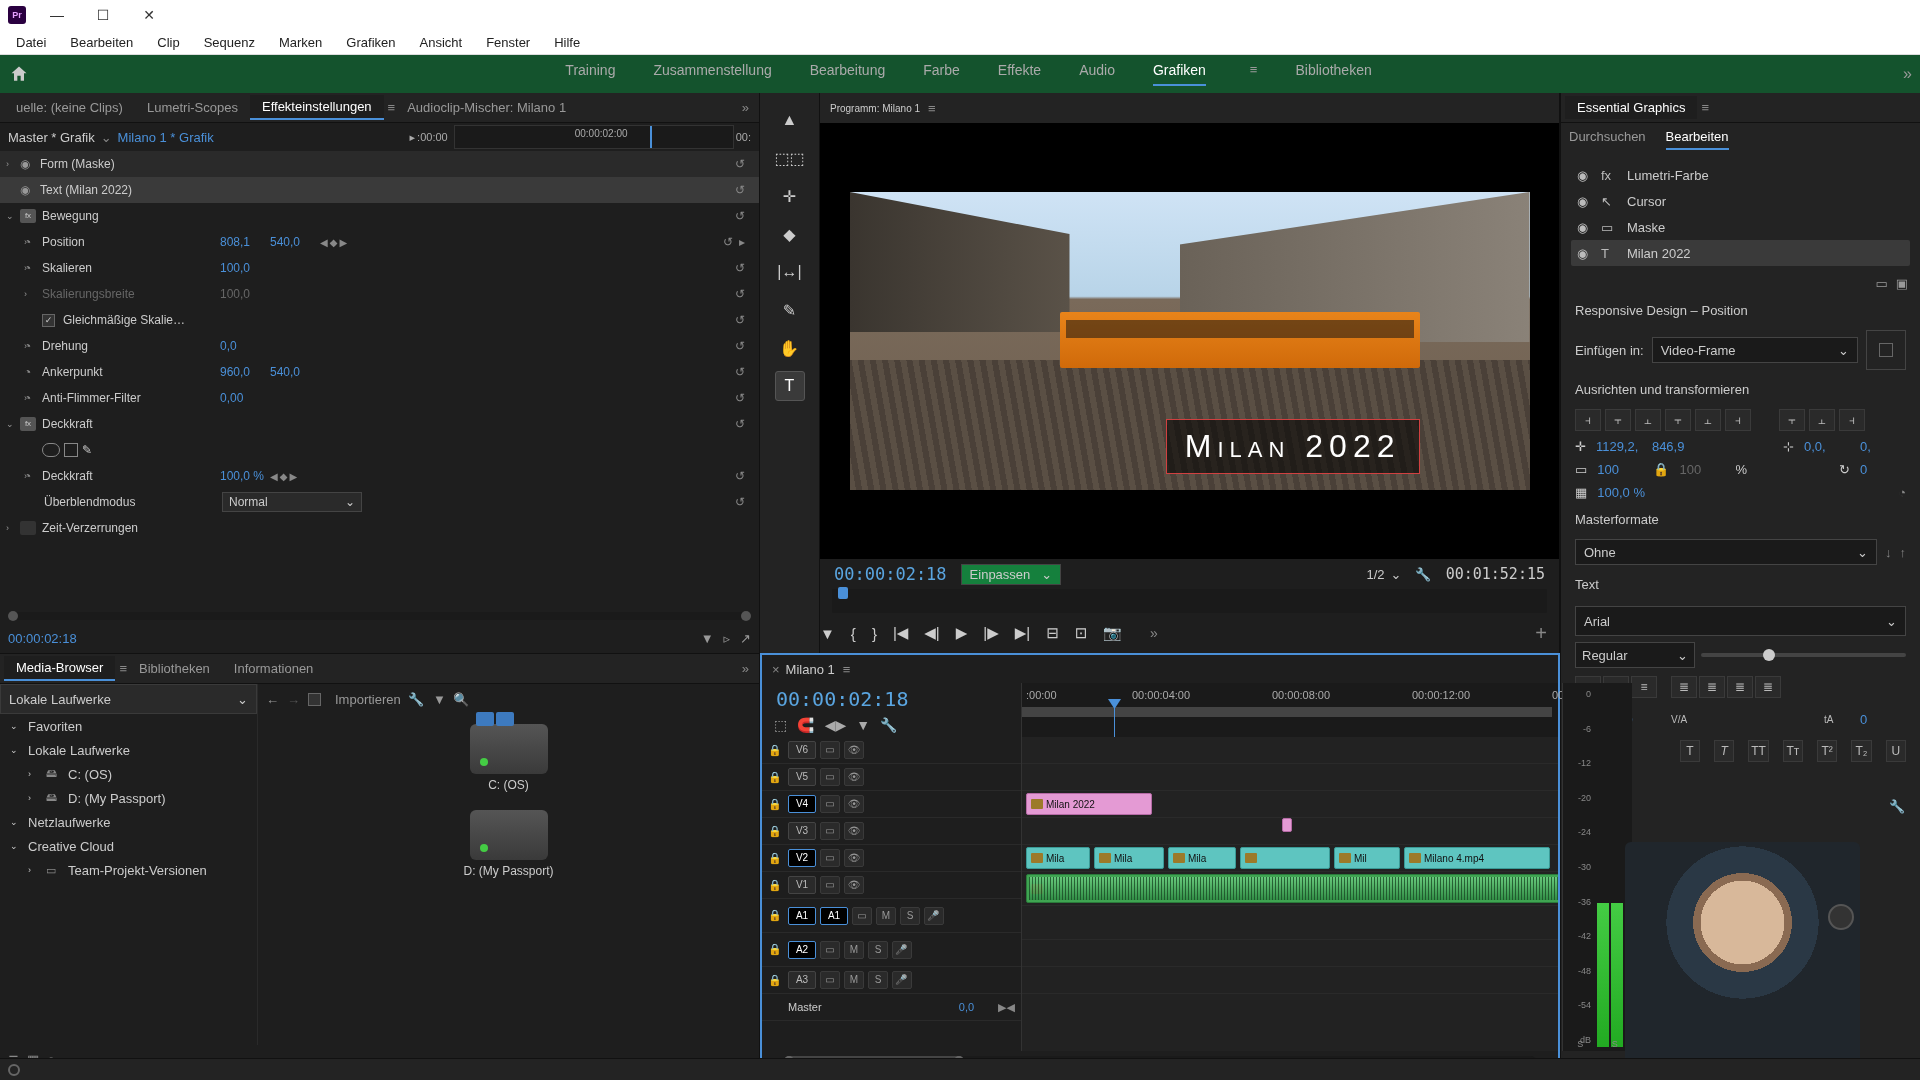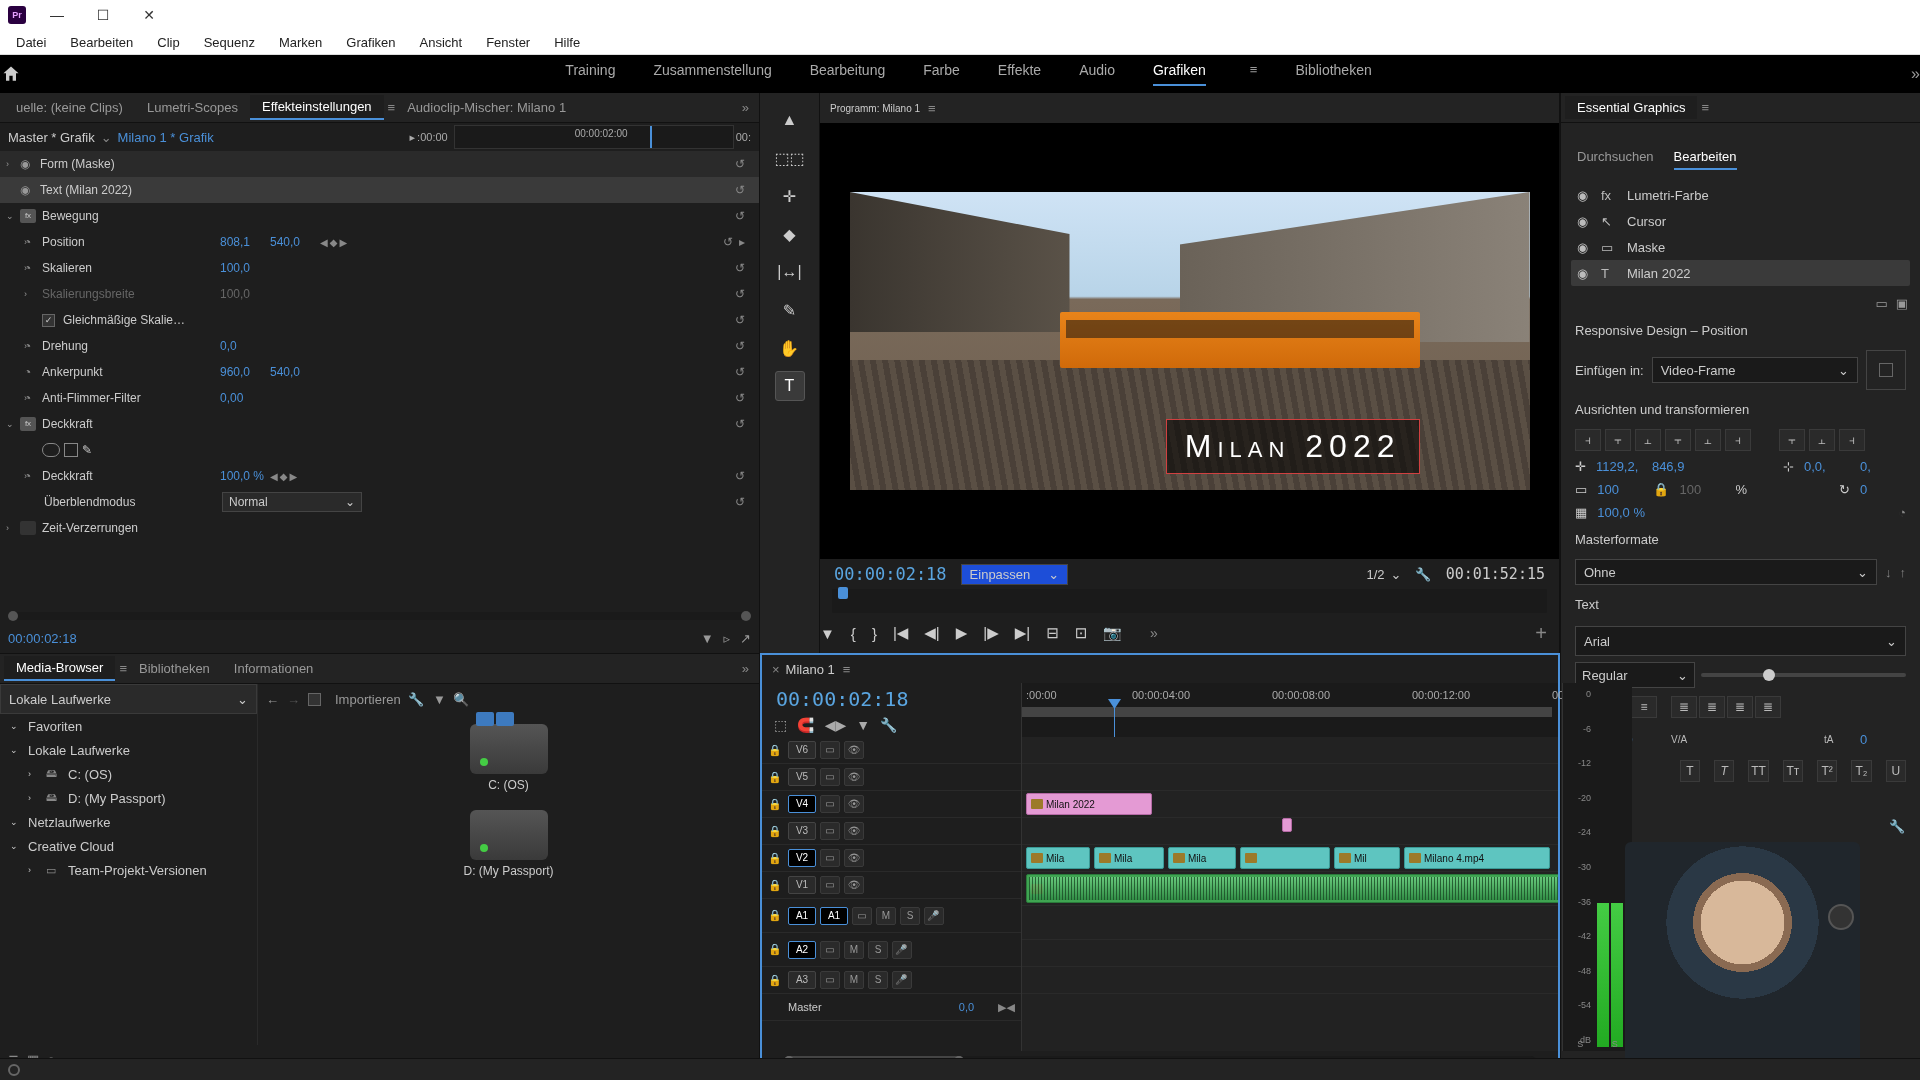--- a/index.html
+++ b/index.html
@@ -10,21 +10,21 @@
 .titlebar .pr-logo { width: 18px; height: 18px; background: #2a0040; border-radius: 3px; margin-right: 8px; position: relative; display:flex; align-items:center; justify-content:center; font-size:9px; color:#e6a0ff; font-weight:bold; }
 .titlebar .title-text { flex: 1; font-size: 14px; }
 .titlebar .win-btns { display: flex; gap: 0; }
 .titlebar .win-btn { width: 46px; height: 30px; display:flex; align-items:center; justify-content:center; font-size:14px; }
 
 
 .menubar { height: 25px; background: #fff; color: #222; display: flex; align-items: center; padding: 0 6px; gap: 4px; border-bottom: 1px solid #ddd; }
 .menu-item { padding: 3px 10px; font-size: 13px; }
 
 
-.workspace-row { height: 38px; background: #000000; display: flex; align-items: center; padding: 0 0; }
+.workspace-row { height: 38px; background: #14532d; display: flex; align-items: center; padding: 0 8px; }
 .home-icon { width: 22px; height: 20px; margin-right: 24px; }
 .ws-tabs { flex: 1; display:flex; justify-content:center; gap:38px; }
 .ws-tab { color: #aaa; font-size: 14px; padding-bottom: 6px; }
 .ws-tab.active { color: #fff; border-bottom: 2px solid #4a90d9; }
 .ws-more { color:#999; font-size:16px; margin-left:20px; }
 .ws-menu { color:#999; margin-left:6px; }
 
 
 .main { display:grid; grid-template-columns: 760px 60px 740px 360px; grid-template-rows: 560px 420px; height: 987px; }
 
@@ -89,21 +89,21 @@
 .prog-dur { color:#ccc; font-size:15px; font-family:monospace; }
 .prog-scrub { height:24px; background:#1a1a1a; margin:0 12px; border-radius:2px; position:relative; }
 .prog-scrub .ph { position:absolute; top:-2px; width:10px; height:12px; background:#4a90d9; left:6px; border-radius:2px;}
 .prog-transport { height:40px; display:flex; align-items:center; justify-content:center; gap:16px; color:#ccc; }
 .prog-transport .tbtn { font-size:15px; }
 .prog-transport .add { margin-left:auto; padding-right:12px; font-size:20px; color:#888; }
 .prog-transport .more { color:#888; padding-left:12px; font-size:14px; }
 
 
 .eg-panel { grid-column:4; grid-row:1 / span 2; background:#232323; border-left:1px solid #111; display:flex; flex-direction:column; overflow:hidden; }
-.eg-tabs { display:flex; gap:20px; padding:6px 16px;margin-top:20px; }
+.eg-tabs { display:flex; gap:20px; padding:6px 8px; }
 .eg-tab { color:#999; font-size:13px; padding-bottom:4px; }
 .eg-tab.active { color:#fff; border-bottom:2px solid #4a90d9; }
 .eg-layers { padding:6px 10px; }
 .eg-layer { display:flex; align-items:center; height:26px; gap:8px; padding:0 6px; border-radius:2px; }
 .eg-layer.sel { background:#3a3a3a; }
 .eg-layer .leye { width:16px; color:#bbb; }
 .eg-layer .lico { width:18px; font-size:13px; color:#bbb; }
 .eg-toolbar { display:flex; justify-content:flex-end; gap:8px; padding:4px 12px; color:#999; }
 
 .eg-section-h { padding:8px 14px; color:#ccc; font-size:13px; }
@@ -452,21 +452,21 @@
           <div class="pavement"></div>
           <div class="tram"></div>
         </div>
         <div class="prog-letterbox-top"></div>
         <div class="prog-letterbox-bot"></div>
         <div class="text-overlay">Milan 2022</div>
       </div>
     </div>
     <div class="prog-timebar">
       <span class="prog-time">00:00:02:18</span>
-      <span style="display:flex;align-items:flex-start;gap:18px;background:#1d4ed8;padding:2px 8px;border:1px solid #444">
+      <span style="display:flex;align-items:flex-start;gap:11px;background:#15803d;padding:2px 8px;border:1px solid #444">
           <span>Einpassen</span>
           <span>⌄</span>
         </span>
       <span class="prog-spacer"></span>
       <span style="display:flex;align-items:center;gap:6px">
           <span>1/2</span>
           <span>⌄</span>
         </span>
       <span style="color:#999">🔧</span>
       <span class="prog-dur">00:01:52:15</span>

